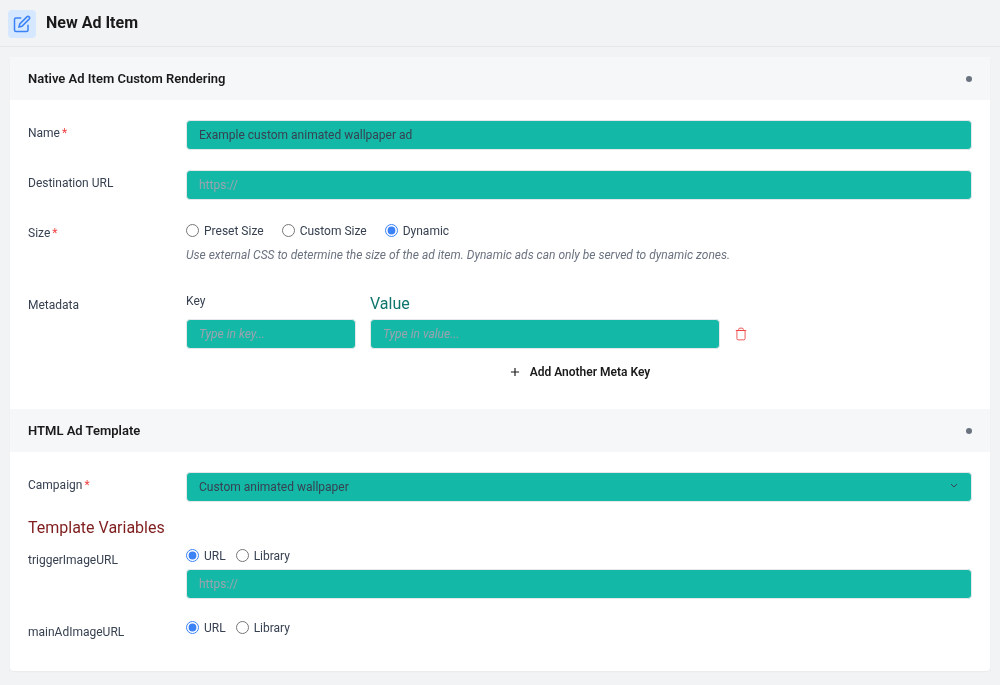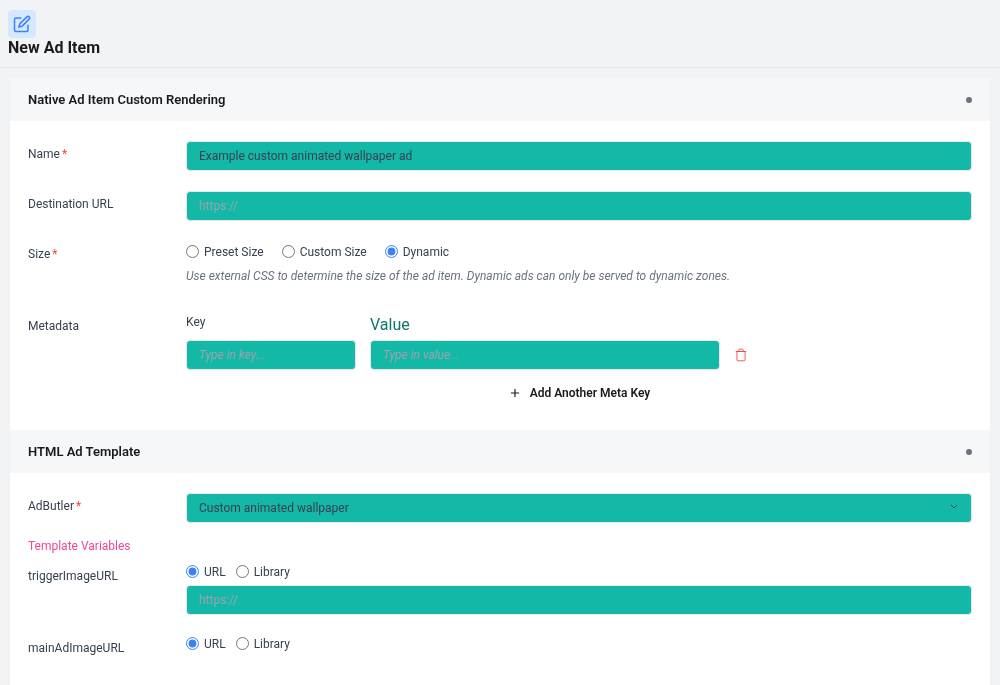--- a/index.html
+++ b/index.html
@@ -1,18 +1,18 @@
 <!DOCTYPE html>
 <html><head>
   <meta charset="utf-8">
   <style>
     * { box-sizing: border-box; margin: 0; padding: 0; }
     body { font-family: -apple-system, BlinkMacSystemFont, "Segoe UI", Roboto, Arial, sans-serif; background: #f2f3f5; color: #1a1a1a; font-size: 13px; }
     
-    .header-bar { display: flex; align-items: flex-start; padding: 8px 16px 8px 8px; background: #f2f3f5; border-bottom: 1px solid #e5e7eb; flex-direction: column; }
+    .header-bar { display: flex; align-items: center; padding: 8px 16px 8px 8px; background: #f2f3f5; border-bottom: 1px solid #e5e7eb; }
     .header-icon { width: 28px; height: 28px; background: #d6e8ff; border-radius: 4px; display: flex; align-items: center; justify-content: center; margin-right: 10px; margin-top: 2px; }
     .header-icon svg { width: 18px; height: 18px; stroke: #3b82f6; fill: none; stroke-width: 2; }
     .header-text h1 { font-size: 16px; font-weight: 700; margin-bottom: 2px; }
     .breadcrumb { font-size: 11px; color: #6b7280; }
     .breadcrumb span { margin-right: 4px; }
     .breadcrumb .sep { color: #9ca3af; }
     
     .container { padding: 10px; }
     .card { background: #fff; border-radius: 4px; overflow: visible; margin-bottom: 0; box-shadow: 0 1px 2px rgba(0,0,0,0.04); }
     .section-header { display: flex; justify-content: space-between; align-items: center; padding: 14px 18px; background: #f6f7f9; font-size: 13px; font-weight: 600; }
@@ -44,21 +44,21 @@
     .meta-row { display: flex; gap: 14px; align-items: center; }
     .meta-row .key-input { width: 170px; }
     .meta-row .value-input { flex: 1; max-width: 350px; }
     .add-meta { display: flex; align-items: center; gap: 8px; font-size: 12px; font-weight: 600; color: #1a1a1a; cursor: pointer; margin-top: 16px; justify-content: center; }
     .add-meta svg { width: 14px; height: 14px; stroke: #1a1a1a; stroke-width: 2; fill: none; }
     
     .select-wrap { position: relative; }
     .select-wrap .chev { position: absolute; right: 12px; top: 50%; transform: translateY(-50%); pointer-events: none; }
     .select-wrap .chev svg { width: 12px; height: 12px; stroke: #374151; fill: none; stroke-width: 2; }
     
-    .sub-section-label { font-size: 12px; color: #ec4899; padding: 6px 0; width: 158px; }
+    .sub-section-label { font-size: 16px; color: #7f1d1d; padding: 6px 0; width: 158px; }
     
     .radio-group.small { gap: 10px; padding-top: 2px; }
   </style>
 </head>
 <body>
 
 <div class="header-bar">
   <div class="header-icon">
     <svg viewBox="0 0 24 24">
         <path d="M11 4H4a2 2 0 0 0-2 2v14a2 2 0 0 0 2 2h14a2 2 0 0 0 2-2v-7"></path>
@@ -141,21 +141,21 @@
       </div>
     </div>
 
     <div class="section-header">
       <span>HTML Ad Template</span>
       <span class="section-dot"></span>
     </div>
     <div class="section-body">
 
       <div class="form-row">
-        <div class="form-label"><span>AdButler</span><span class="req">*</span></div>
+        <div class="form-label"><span>Campaign</span><span class="req">*</span></div>
         <div class="form-control">
           <div class="select-wrap">
             <input class="text-input" readonly="" value="Custom animated wallpaper" style="">
             <span class="chev"><svg viewBox="0 0 24 24">
                   <path d="M6 9l6 6 6-6"></path>
                 </svg></span>
           </div>
         </div>
       </div>
 

